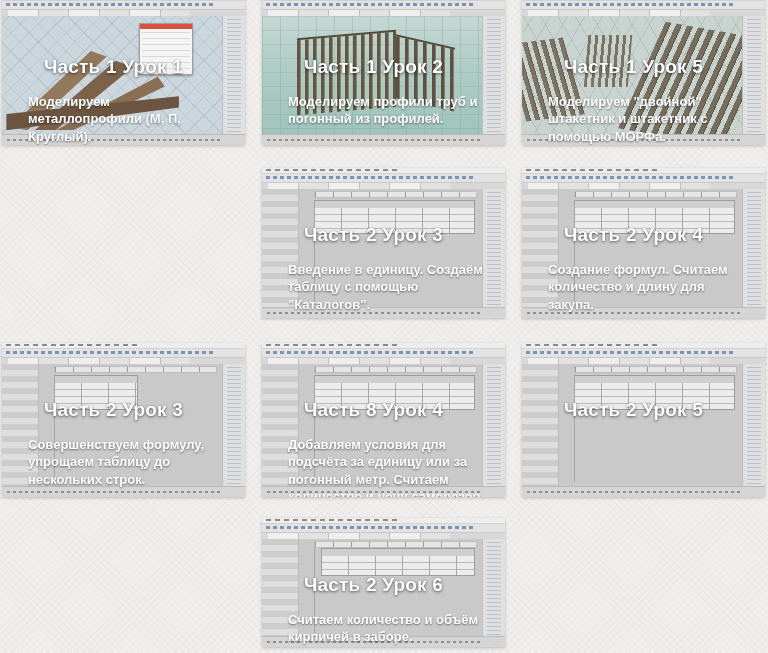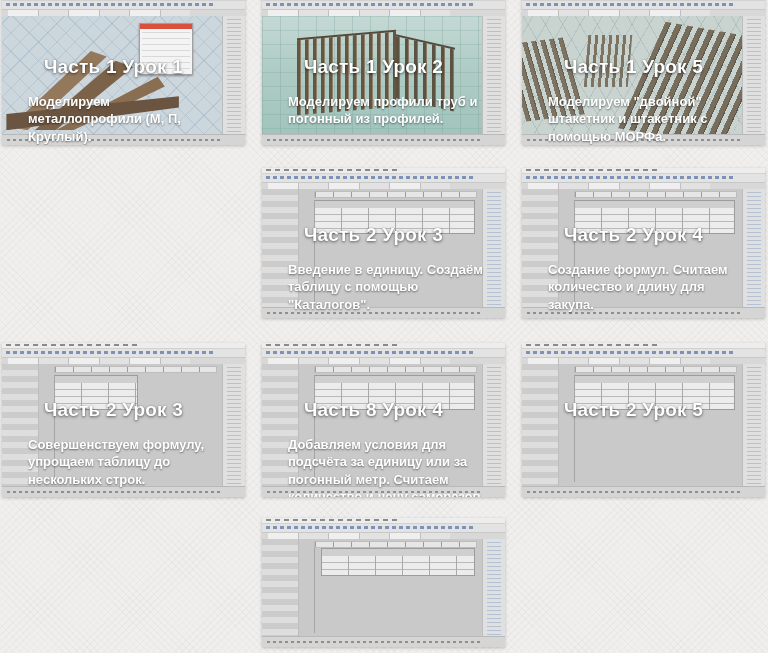--- a/index.html
+++ b/index.html
@@ -318,15 +318,19 @@
       <div class="tabsbar"></div>
       <div class="leftpanel"></div>
       <div class="canvas">
         <div class="ruler"></div>
         <div class="sheet"></div>
         <div class="vline"></div>
       </div>
       <div class="rightpanel"></div>
       <div class="statusbar"></div>
     </div>
+    <div class="overlay">
+      <h2 class="title">Часть 2 Урок 6</h2>
+      <p class="desc">Считаем количество и объём кирпичей в заборе.</p>
+    </div>
   </div>
 
 </div>
 
 </body></html>

